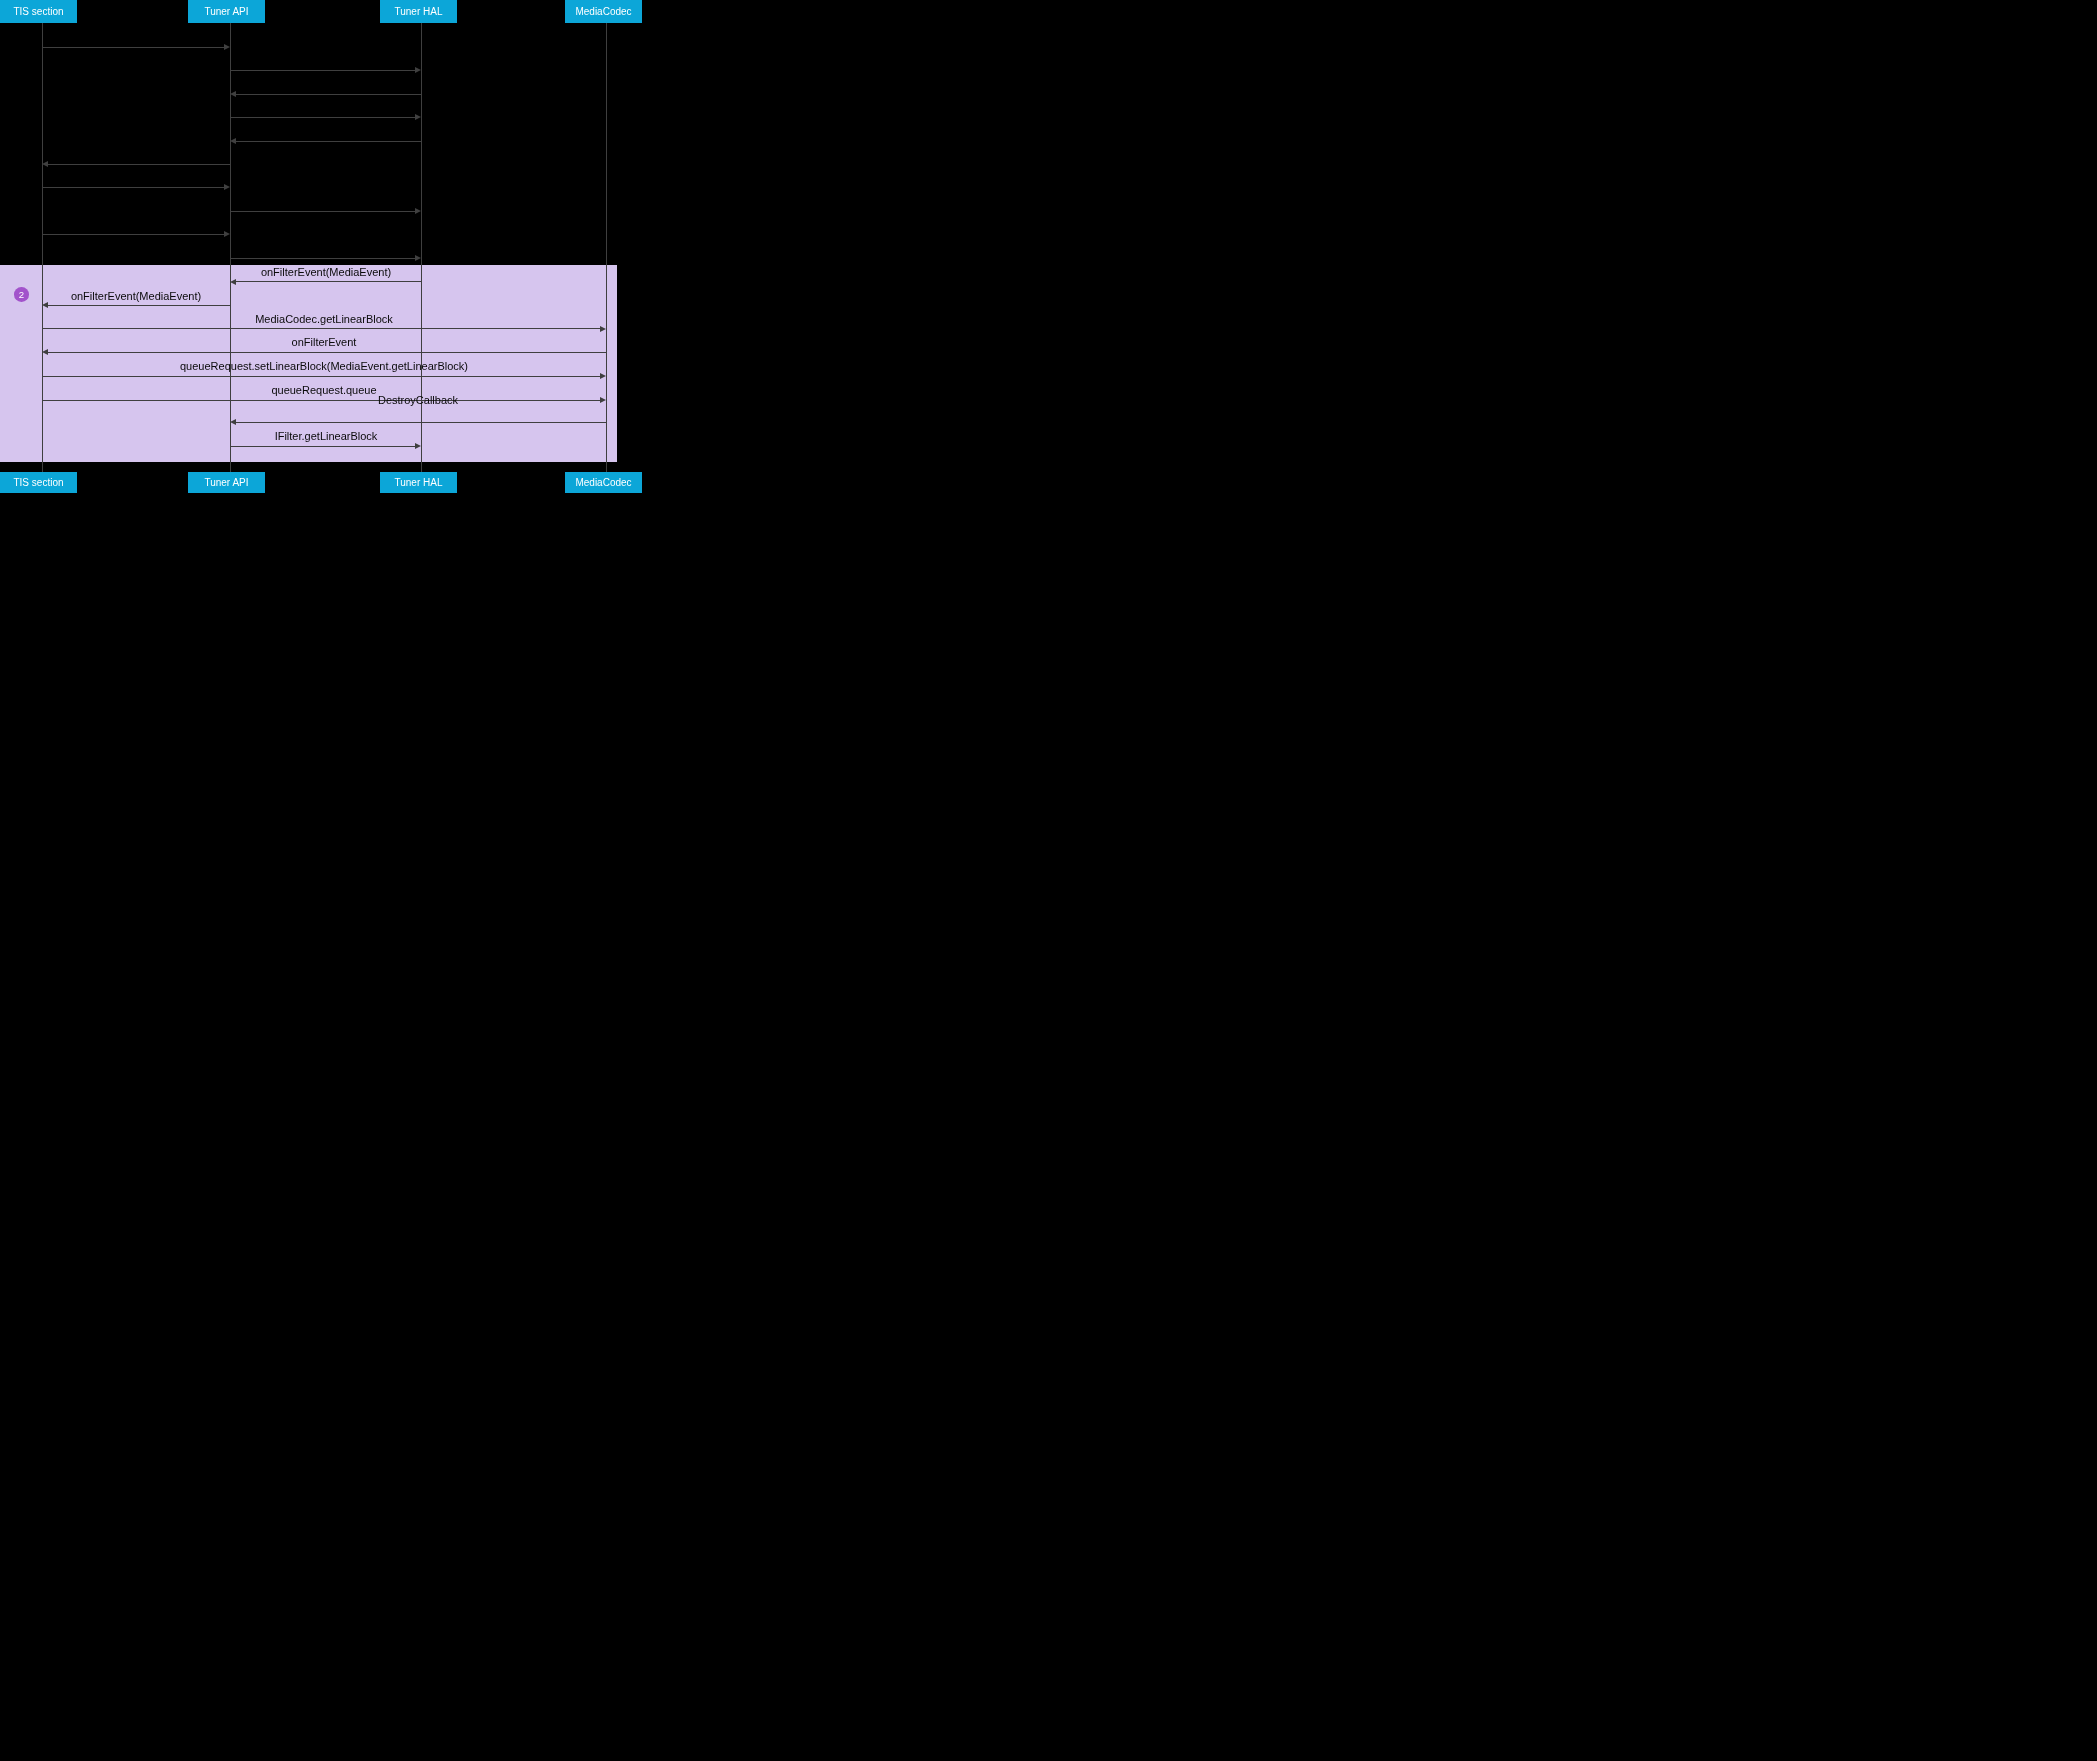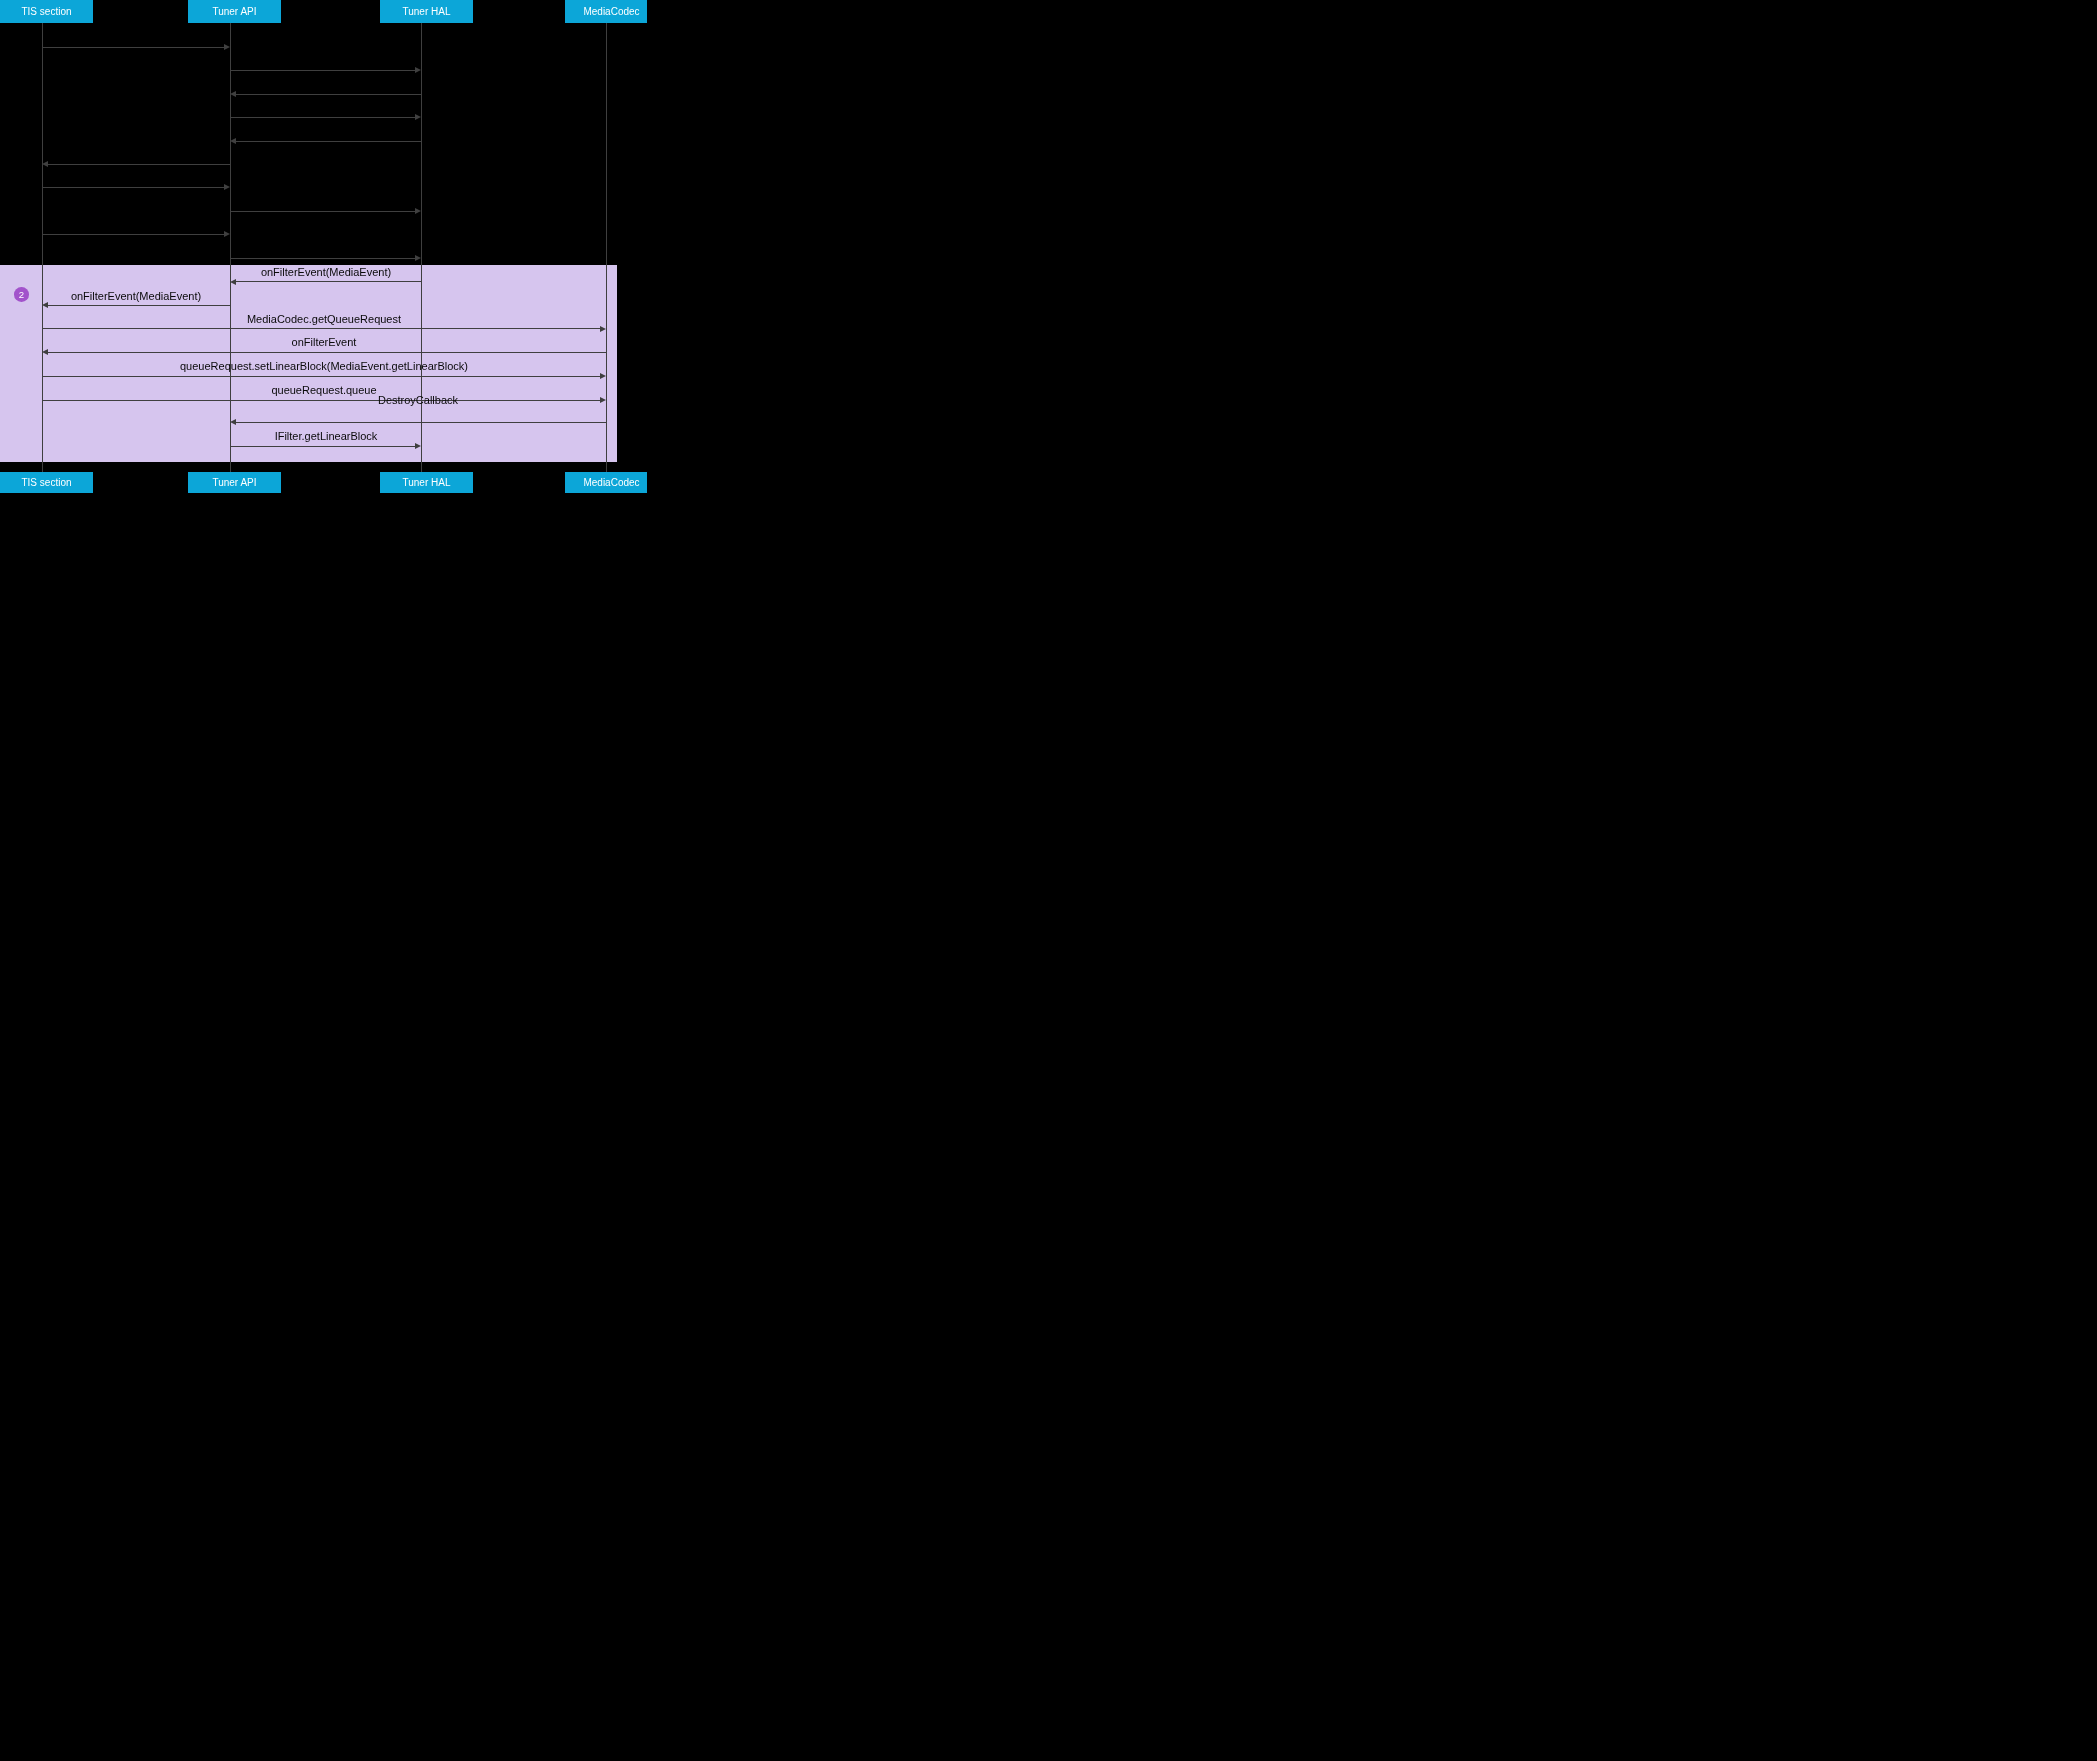--- a/index.html
+++ b/index.html
@@ -28,21 +28,21 @@
     z-index:1;
   }
   .lifeline{
     position:absolute;
     width:1.3px;
     background:var(--line);
     z-index:2;
   }
   .participant-box{
     position:absolute;
-    width:93px;
+    width:77px;
     height:23px;
     background:var(--participant);
     color:var(--participant-text);
     display:flex;
     align-items:center;
     justify-content:center;
     font-size:10px;
     z-index:4;
     white-space:nowrap;
   }
@@ -115,21 +115,21 @@
       <div class="msg-line" style="top: 258px; left: 230px; width: 186px;"></div>
       <div class="msg-head right" style="top: 255px; left: 415px;"></div>
       <div class="msg-line" style="top: 281px; left: 236px; width: 186px;"></div>
       <div class="msg-head left" style="top: 279px; left: 230px;"></div>
       <div class="msg-label" style="left: 326px; top: 266px;">onFilterEvent(MediaEvent)</div>
       <div class="msg-line" style="top: 305px; left: 47px; width: 183px;"></div>
       <div class="msg-head left" style="top: 302px; left: 42px;"></div>
       <div class="msg-label" style="left: 136px; top: 290px;">onFilterEvent(MediaEvent)</div>
       <div class="msg-line" style="top: 328px; left: 42px; width: 559px;"></div>
       <div class="msg-head right" style="top: 326px; left: 600px;"></div>
-      <div class="msg-label" style="left: 324px; top: 313px;">MediaCodec.getQueueRequest</div>
+      <div class="msg-label" style="left: 324px; top: 313px;">MediaCodec.getLinearBlock</div>
       <div class="msg-line" style="top: 352px; left: 47px; width: 559px;"></div>
       <div class="msg-head left" style="top: 349px; left: 42px;"></div>
       <div class="msg-label" style="left: 324px; top: 336px;">onFilterEvent</div>
       <div class="msg-line" style="top: 376px; left: 42px; width: 559px;"></div>
       <div class="msg-head right" style="top: 373px; left: 600px;"></div>
       <div class="msg-label" style="left: 324px; top: 360px; text-align: center;">queueRequest.setLinearBlock(MediaEvent.getLinearBlock)</div>
       <div class="msg-line" style="top: 400px; left: 42px; width: 559px;"></div>
       <div class="msg-head right" style="top: 397px; left: 600px;"></div>
       <div class="msg-label" style="left: 324px; top: 384px;">queueRequest.queue</div>
       <div class="msg-line" style="top: 422px; left: 236px; width: 371px;"></div>

